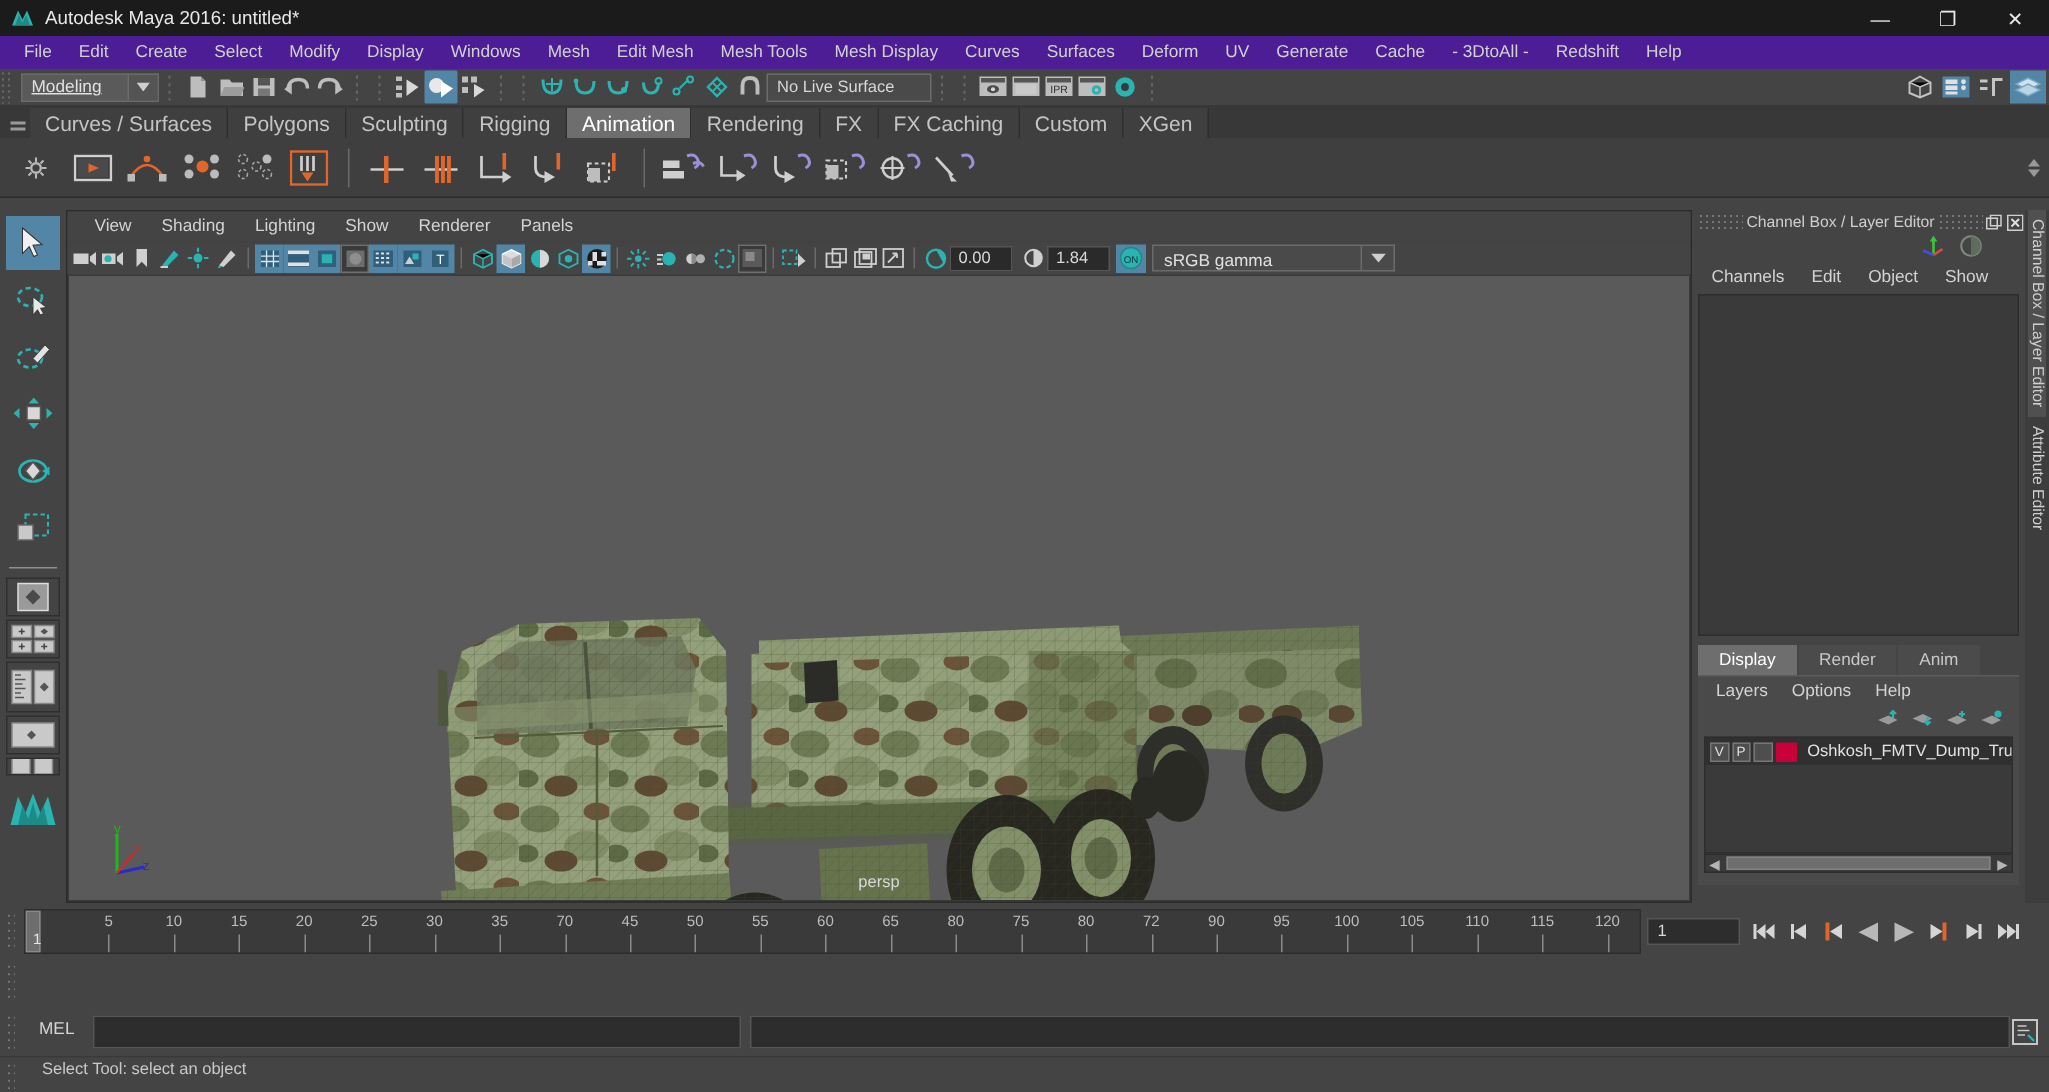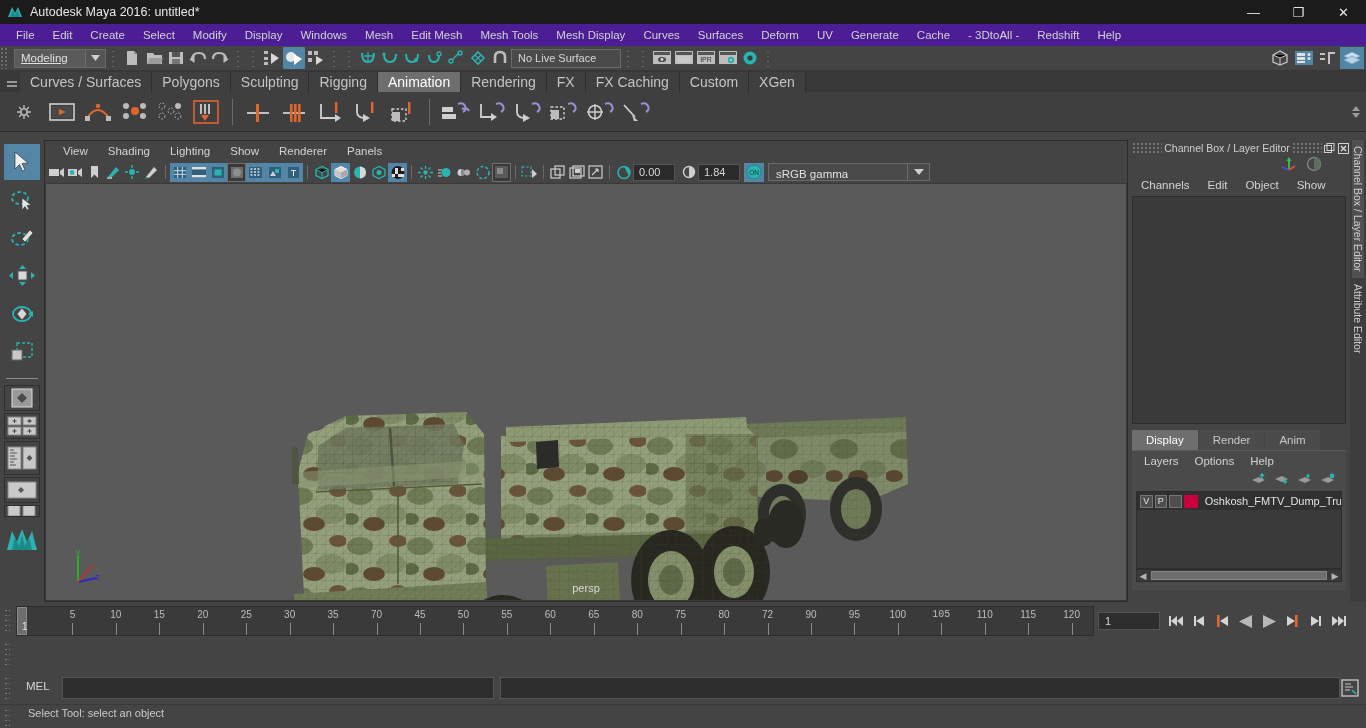--- a/index.html
+++ b/index.html
@@ -1136,21 +1136,21 @@
         <div class="ts-tick" style="left: 707.082px;">80</div>
         <div class="ts-mark" style="left: 707.082px;"></div>
         <div class="ts-tick" style="left: 750.525px;">72</div>
         <div class="ts-mark" style="left: 750.525px;"></div>
         <div class="ts-tick" style="left: 793.967px;">90</div>
         <div class="ts-mark" style="left: 793.967px;"></div>
         <div class="ts-tick" style="left: 837.41px;">95</div>
         <div class="ts-mark" style="left: 837.41px;"></div>
         <div class="ts-tick" style="left: 880.852px;">100</div>
         <div class="ts-mark" style="left: 880.852px;"></div>
-        <div class="ts-tick" style="left: 924.295px; font-family: Liberation Mono, monospace;">105</div>
+        <div class="ts-tick" style="left: 924.295px;">105</div>
         <div class="ts-mark" style="left: 924.295px;"></div>
         <div class="ts-tick" style="left: 967.738px;">110</div>
         <div class="ts-mark" style="left: 967.738px;"></div>
         <div class="ts-tick" style="left: 1011.18px;">115</div>
         <div class="ts-mark" style="left: 1011.18px;"></div>
         <div class="ts-tick" style="left: 1054.62px;">120</div>
         <div class="ts-mark" style="left: 1054.62px;"></div>
       </div>
     <div class="ts-frame">
       <span>1</span>

